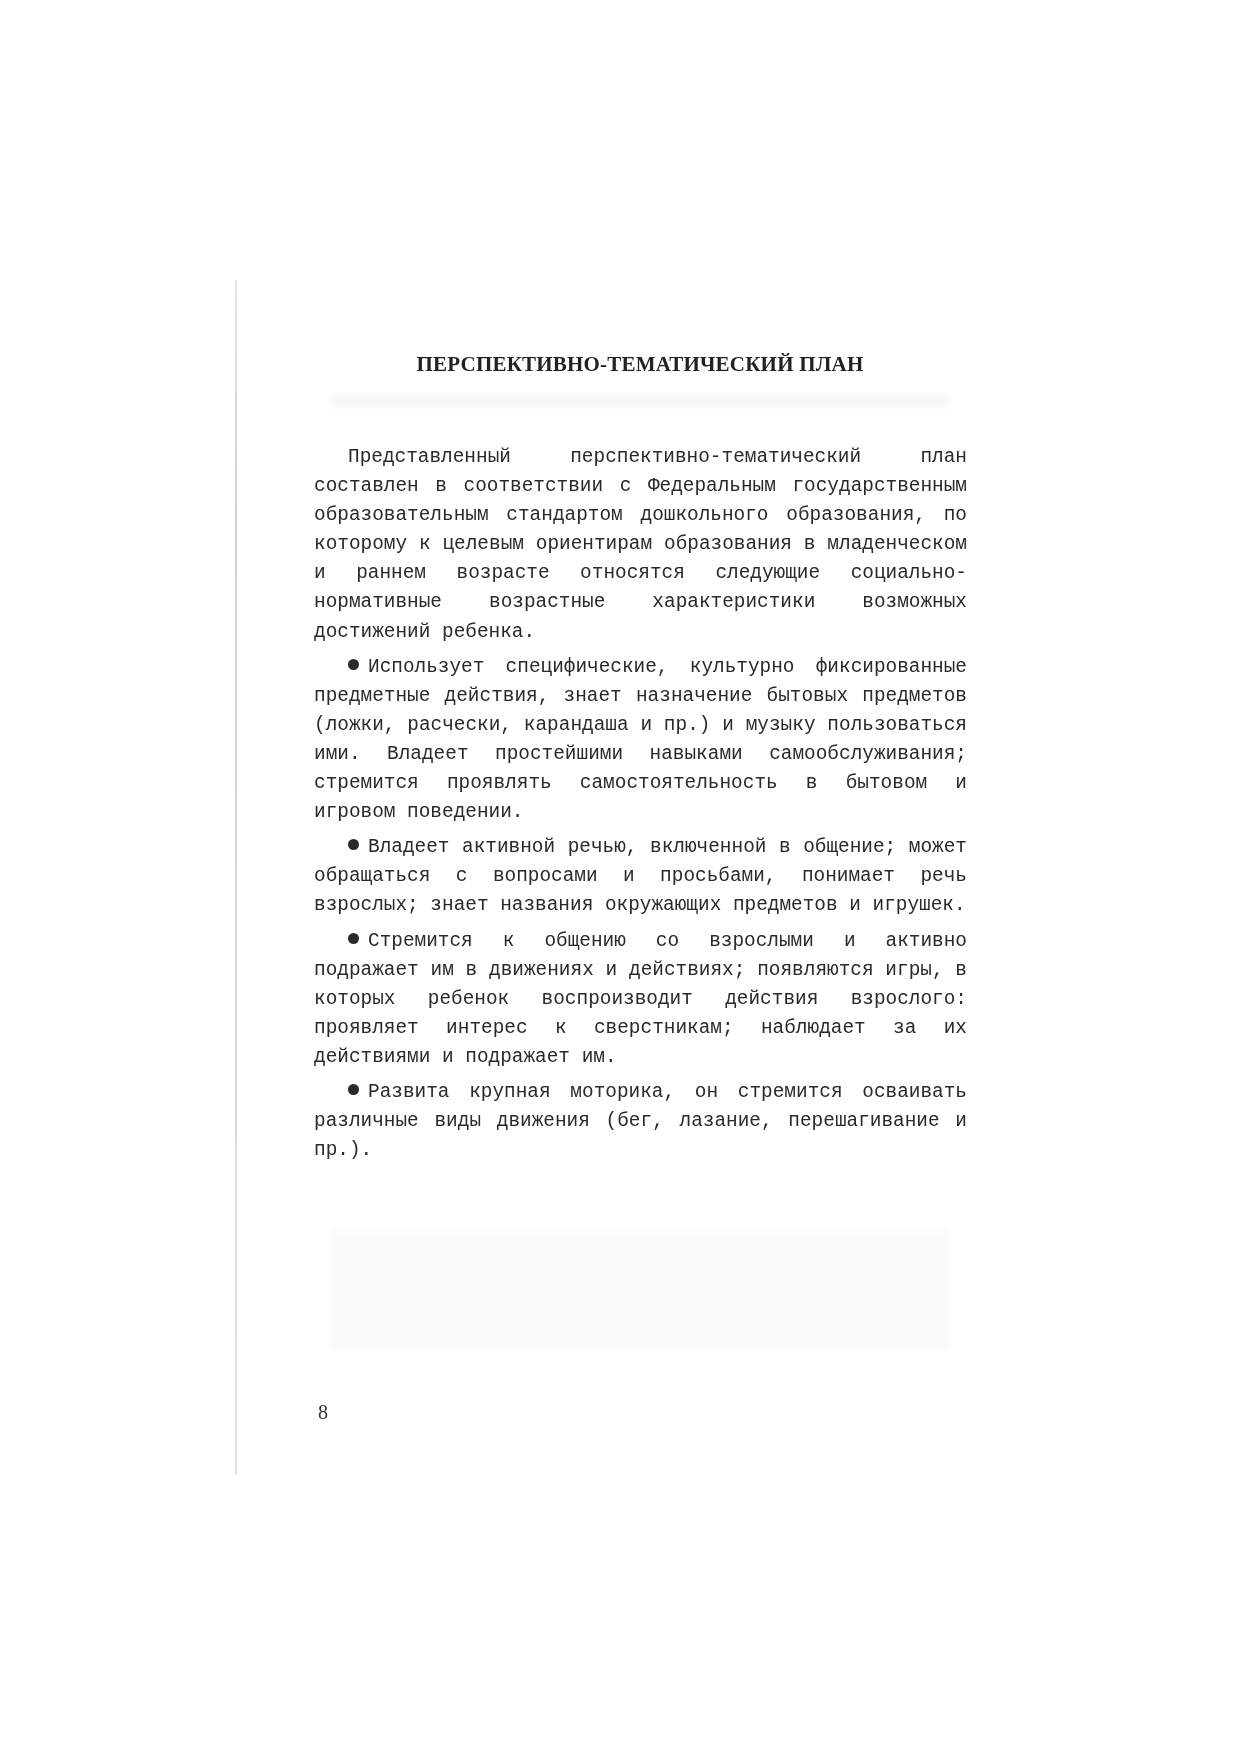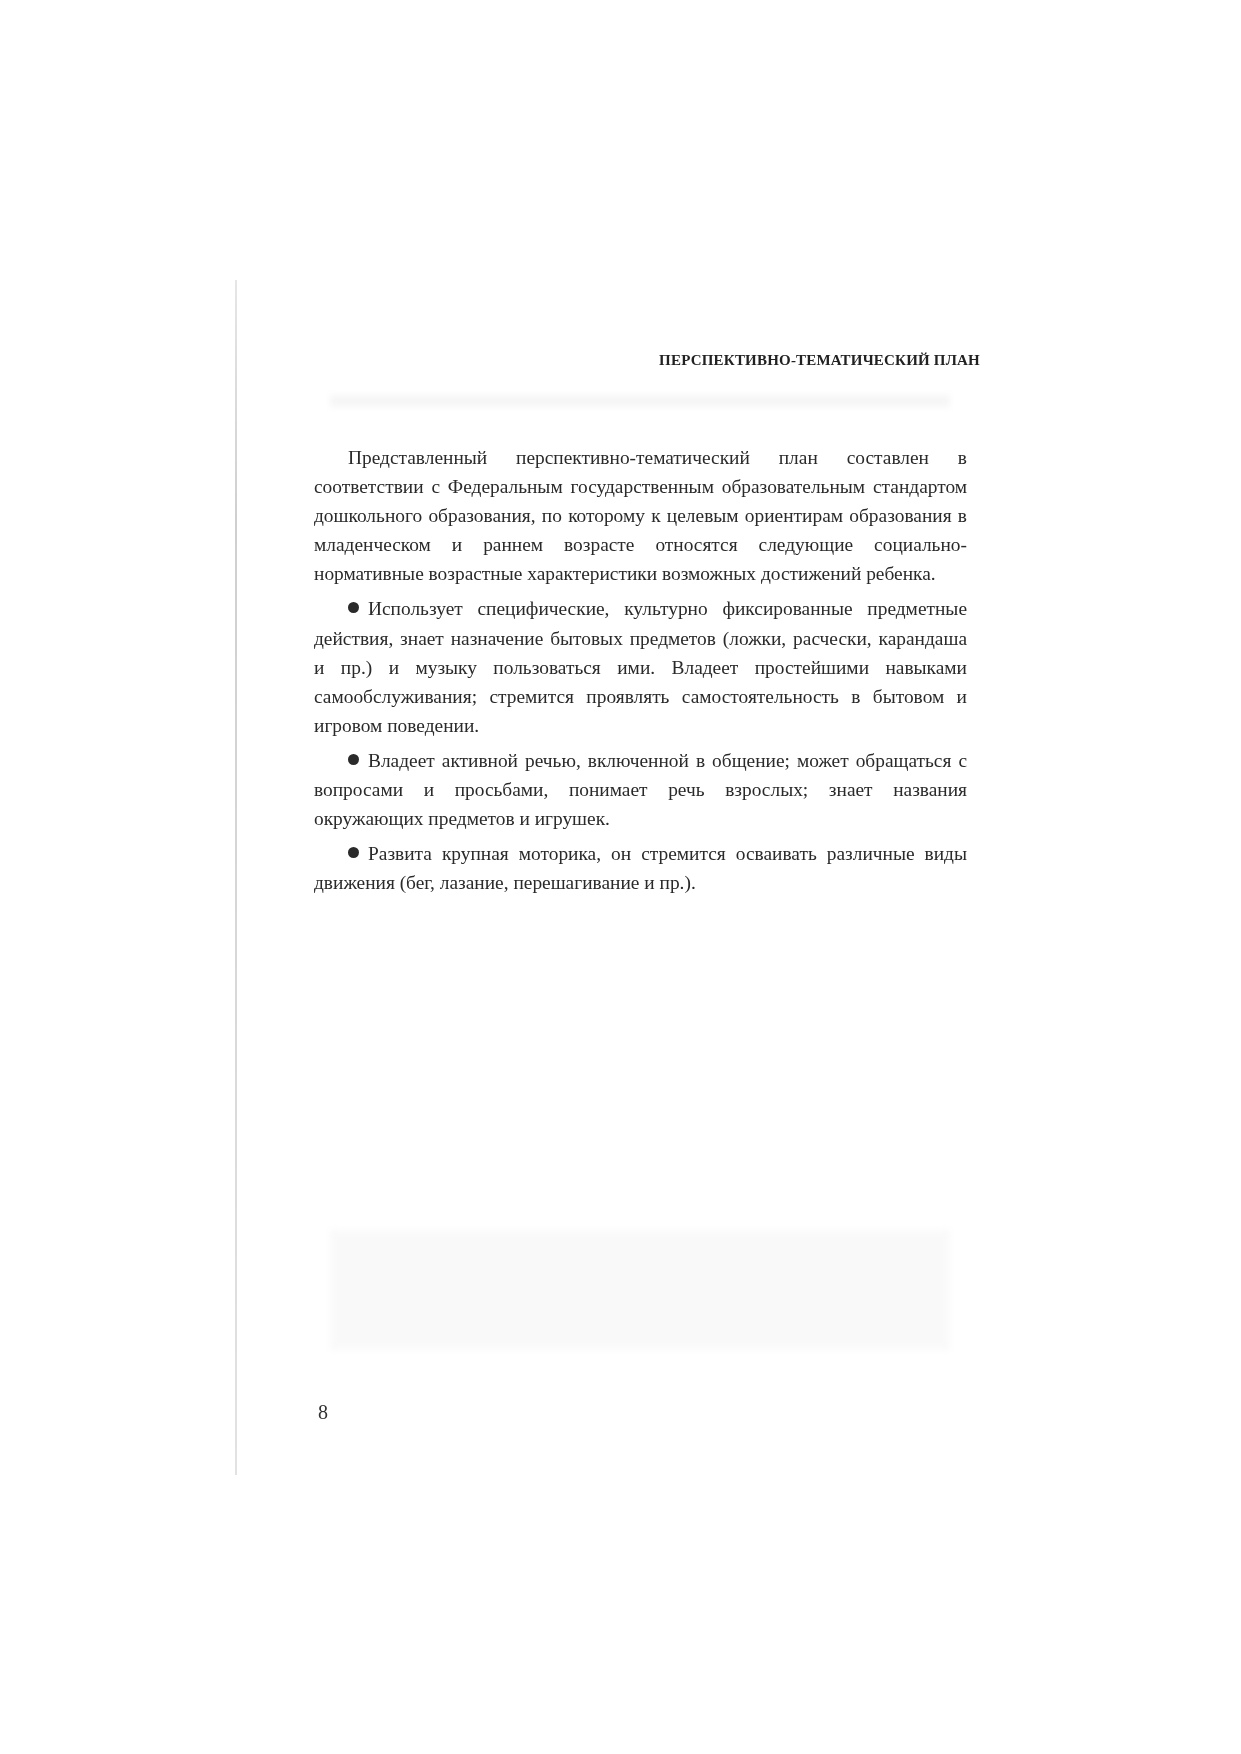--- a/index.html
+++ b/index.html
@@ -33,35 +33,36 @@
       left: 0;
       top: 0;
       width: 1241px;
       height: 1754px;
     }
     .title {
       position: absolute;
       left: 300px;
       top: 352px;
       width: 680px;
-      text-align: right;
+      text-align: center;
       font-weight: bold;
-      font-size: 15px;
+      font-size: 21px;
       letter-spacing: 0.2px;
       color: #222;
       margin: 0;
     }
     .body-text {
       position: absolute;
       left: 314px;
       top: 443px;
       width: 653px;
       font-size: 19.4px;
       line-height: 29.1px;
       text-align: justify;
+      font-family: Liberation Mono, monospace;
     }
     .body-text p {
       margin: 0 0 6px 0;
       text-indent: 34px;
       hyphens: manual;
     }
     .bullet {
       display: inline-block;
       width: 11px;
       height: 11px;
@@ -91,19 +92,20 @@
   <h1 class="title">ПЕРСПЕКТИВНО-ТЕМАТИЧЕСКИЙ ПЛАН</h1>
 
   <div class="body-text">
     <p>Представленный перспективно-тематический план составлен в соответствии с Федеральным государственным образовательным стандартом дошкольного образования, по которому к целевым ориентирам образования в младенческом и раннем возрасте относятся следующие социально-нормативные возрастные характеристики возможных достижений ребенка.</p>
 
 
     <p><span class="bullet"></span><span>Использует специфические, культурно фиксированные предметные действия, знает назначение бытовых предметов (ложки, расчески, карандаша и пр.) и музыку пользоваться ими. Владеет простейшими навыками самообслуживания; стремится проявлять самостоятельность в бытовом и игровом поведении.</span></p>
 
     <p><span class="bullet"></span><span>Владеет активной речью, включенной в общение; может обращаться с вопросами и просьбами, понимает речь взрослых; знает названия окружающих предметов и игрушек.</span></p>
 
+    <p><span class="bullet"></span><span>Стремится к общению со взрослыми и активно подражает им в движениях и действиях; появляются игры, в которых ребенок воспроизводит действия взрослого: проявляет интерес к сверстникам; наблюдает за их действиями и подражает им.</span></p>
 
 
     <p><span class="bullet"></span><span>Развита крупная моторика, он стремится осваивать различные виды движения (бег, лазание, перешагивание и пр.).</span></p>
   </div>
 
   <div class="page-number">8</div>
 </div>
 
 </body></html>

